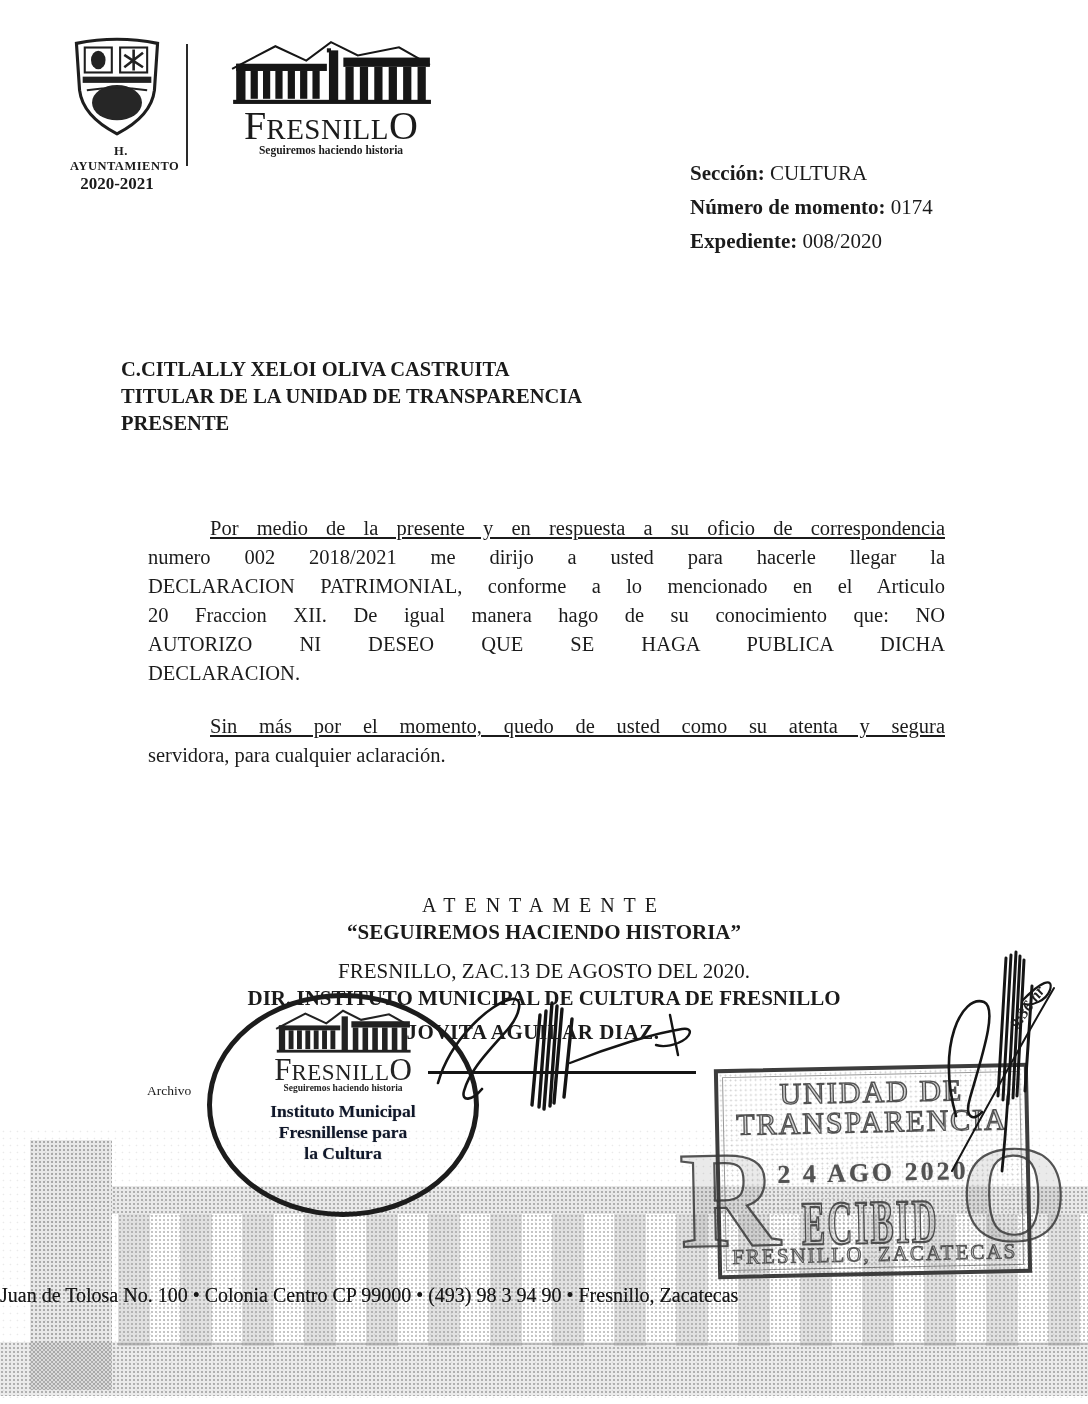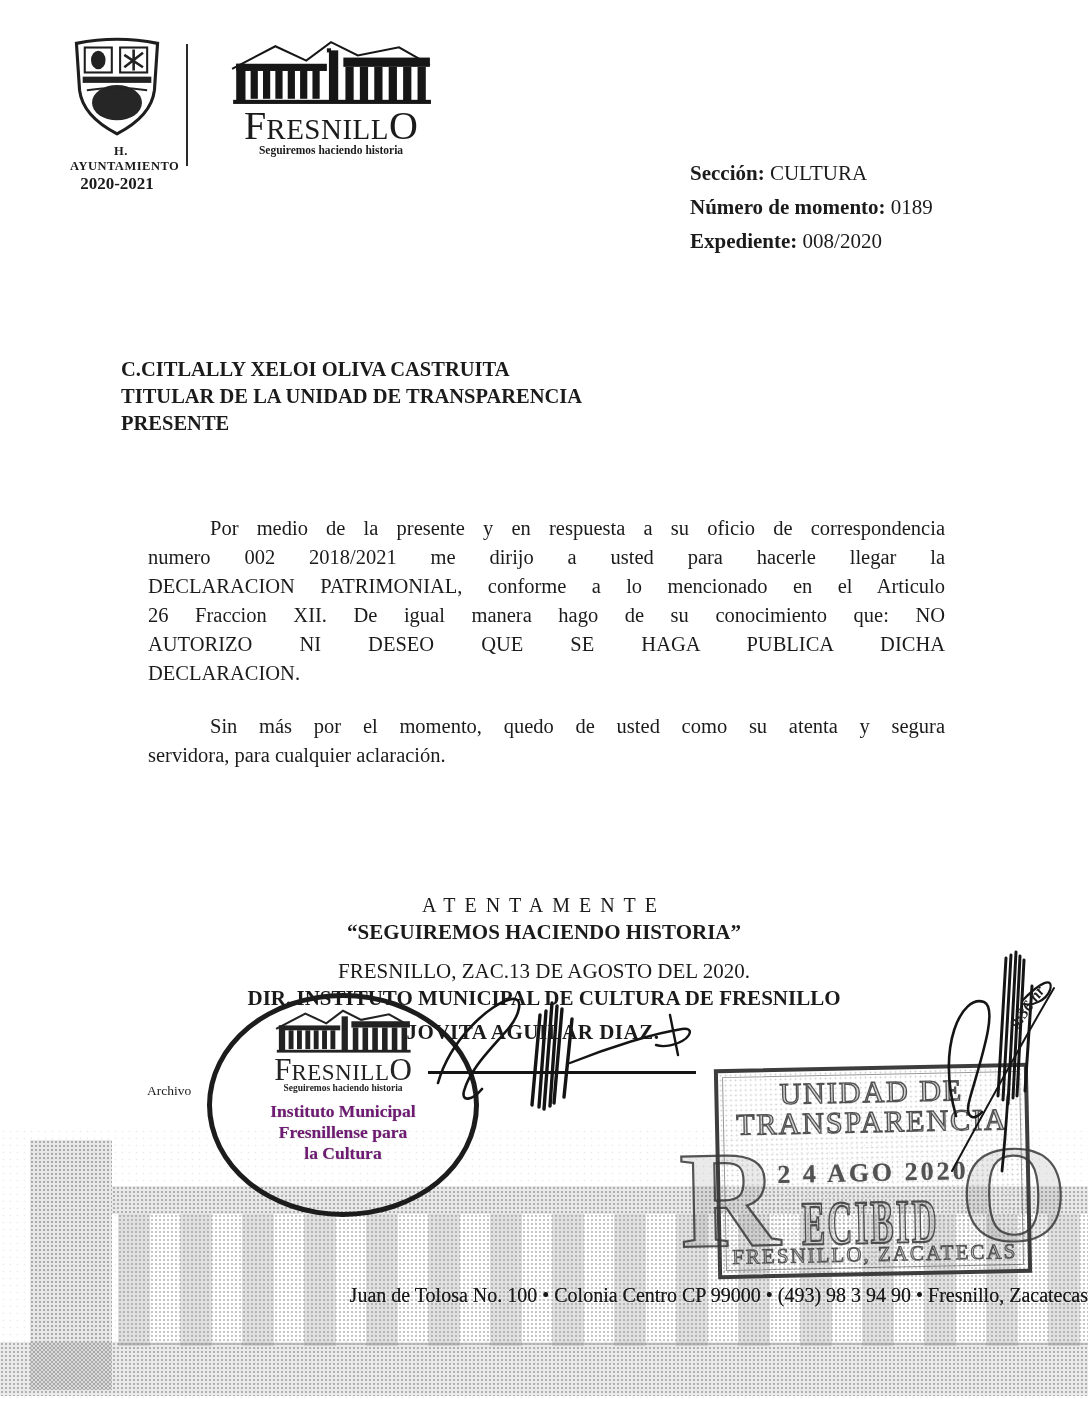--- a/index.html
+++ b/index.html
@@ -42,40 +42,40 @@
   .wordmark .big{font-size:40px;}
   .wordmark .mid{font-size:29px;letter-spacing:.5px;}
   .logo-tagline{font-size:11.5px;font-weight:700;margin-top:-2px;}
   .meta{left:690px;top:156px;font-size:21px;line-height:34px;z-index:1;white-space:nowrap;}
   .meta b{font-weight:700;}
 
   
   .recipient{left:121px;top:356px;font-size:20.5px;font-weight:700;line-height:27px;z-index:1;}
   .para{left:148px;width:797px;font-size:20.5px;line-height:29px;z-index:1;}
   .para .tline{text-align:justify;text-align-last:justify;}
-  .para .tline:first-child{padding-left:62px;}
+  .para .tline:first-child{padding-left:62px;text-decoration:underline;}
   .para .tline:last-child{text-align-last:left;}
   .p1{top:514px;}
   .p2{top:712px;}
 
   .closing{left:116px;top:894px;width:856px;text-align:center;z-index:1;}
   .closing .l1{font-size:20px;letter-spacing:9px;}
   .closing .l2{font-size:21px;font-weight:700;margin-top:3px;}
   .closing .l3{font-size:21px;margin-top:14px;}
   .closing .l4{font-size:21px;font-weight:700;margin-top:2px;}
 
   
   .rstamp{left:207px;top:993px;width:262px;height:214px;border:5px solid #1c1c1c;
           border-radius:50%;z-index:3;text-align:center;color:#242424;
           background:rgba(255,255,255,.0);}
   .rstamp .fence{margin-top:10px;}
   .rstamp .wordmark .big{font-size:31px;}
   .rstamp .wordmark .mid{font-size:23px;}
   .rstamp .tag{font-size:9.5px;font-weight:700;margin-top:-2px;}
-  .rstamp .rs-lines{font-size:17.5px;font-weight:700;line-height:21px;margin-top:8px;color:#701a75;
+  .rstamp .rs-lines{font-size:17.5px;font-weight:700;line-height:21px;margin-top:8px;color:#0f172a;
                     text-shadow:0 0 1px rgba(90,90,90,.6);}
 
   
   .sig1{left:420px;top:985px;z-index:4;}
   .sigline{left:428px;top:1071px;width:268px;height:2.5px;background:#141414;z-index:2;}
   .signer{left:398px;top:1020px;width:270px;text-align:center;font-size:21px;font-weight:700;
           letter-spacing:.5px;z-index:5;white-space:nowrap;}
   .archivo{left:147px;top:1083px;font-size:13.5px;z-index:2;}
   .sig2{left:922px;top:946px;z-index:6;}
   .timenote{left:1006px;top:1022px;font-size:16px;font-weight:700;font-style:italic;
@@ -97,21 +97,21 @@
          align-items:flex-end;justify-content:center;font-weight:700;
          color:rgba(80,80,80,.12);-webkit-text-stroke:2.2px rgba(55,55,55,.85);}
   .stamp .bigword .cap{font-size:138px;line-height:.72;}
   .stamp .bigword .midl{font-size:62px;line-height:.78;letter-spacing:4px;
          transform:scaleX(.56);transform-origin:bottom center;margin:0 -32px;}
   .stamp .place{position:absolute;bottom:5px;left:0;right:0;text-align:center;
          font-size:21px;letter-spacing:2px;color:rgba(60,60,60,.25);
          -webkit-text-stroke:1px rgba(55,55,55,.8);white-space:nowrap;}
 
   
-  .footer{left:18px;right:0;top:1284px;text-align:right;font-size:20px;color:#191919;z-index:2;
+  .footer{left:0;right:0;top:1284px;text-align:left;font-size:20px;color:#191919;z-index:2;
           text-shadow:0 0 .5px rgba(40,40,40,.7);}
 </style>
 </head>
 <body>
 
 <div class="abs wm">
   <div class="abs wm-pillar"></div>
   <div class="abs wm-rail-top"></div>
   <div class="abs wm-posts"></div>
   <div class="abs wm-rail-bottom"></div>
@@ -157,35 +157,35 @@
     <rect x="5" y="60" width="192" height="4" fill="#161616"></rect>
   </svg>
   <div class="wordmark">
     <span class="big">F</span><span class="mid">RESNILL</span><span class="big">O</span>
   </div>
   <div class="logo-tagline">Seguiremos haciendo historia</div>
 </div>
 
 <div class="abs meta">
   <div><b>Sección:</b><span> CULTURA</span></div>
-  <div><b>Número de momento:</b><span> 0189</span></div>
+  <div><b>Número de momento:</b><span> 0174</span></div>
   <div><b>Expediente:</b><span> 008/2020</span></div>
 </div>
 
 <div class="abs recipient">
     <div class="rline">C.CITLALLY XELOI OLIVA CASTRUITA</div>
     <div class="rline">TITULAR DE LA UNIDAD DE TRANSPARENCIA</div>
     <div class="rline">PRESENTE</div>
   </div>
 
 <div class="abs para p1">
     <div class="tline">Por medio de la presente y en respuesta a su oficio de correspondencia</div>
     <div class="tline">numero 002 2018/2021 me dirijo a usted para hacerle llegar la</div>
     <div class="tline">DECLARACION PATRIMONIAL, conforme a lo mencionado en el Articulo</div>
-    <div class="tline">26 Fraccion XII. De igual manera hago de su conocimiento que: NO</div>
+    <div class="tline">20 Fraccion XII. De igual manera hago de su conocimiento que: NO</div>
     <div class="tline">AUTORIZO NI DESEO QUE SE HAGA PUBLICA DICHA</div>
     <div class="tline">DECLARACION.</div>
   </div>
 <div class="abs para p2">
     <div class="tline">Sin más por el momento, quedo de usted como su atenta y segura</div>
     <div class="tline">servidora, para cualquier aclaración.</div>
   </div>
 
 <div class="abs closing">
   <div class="l1">ATENTAMENTE</div>

